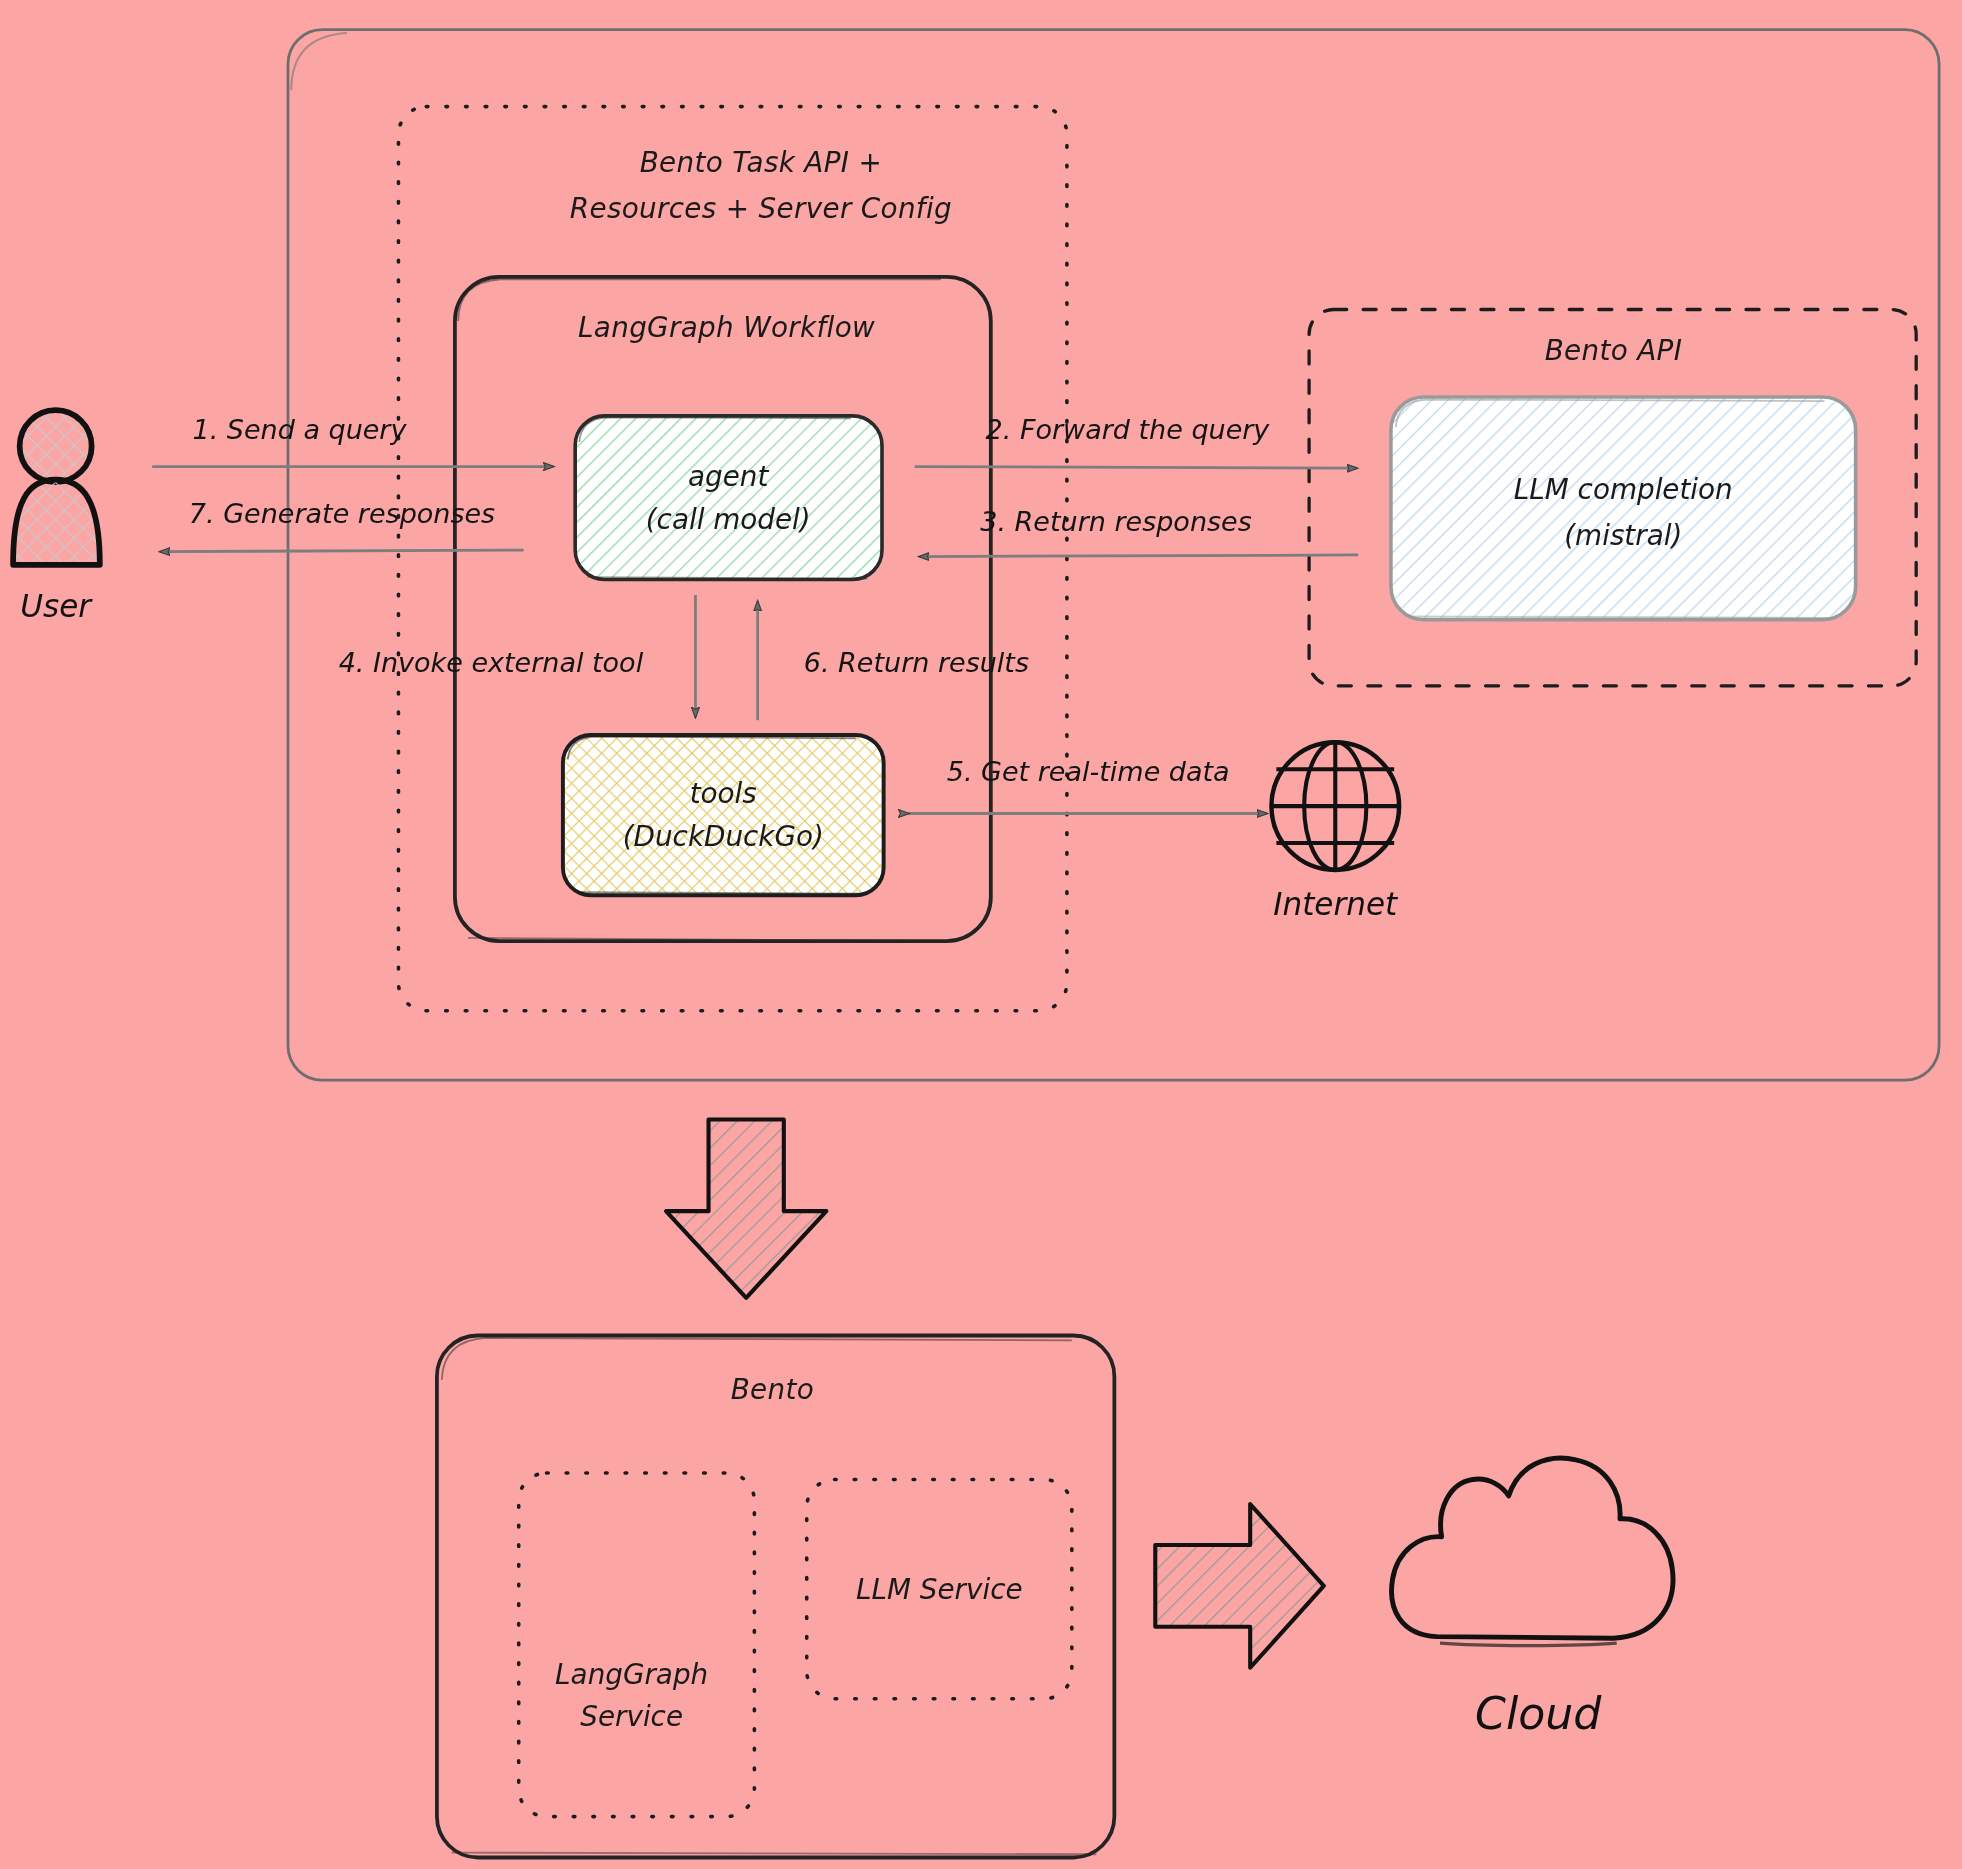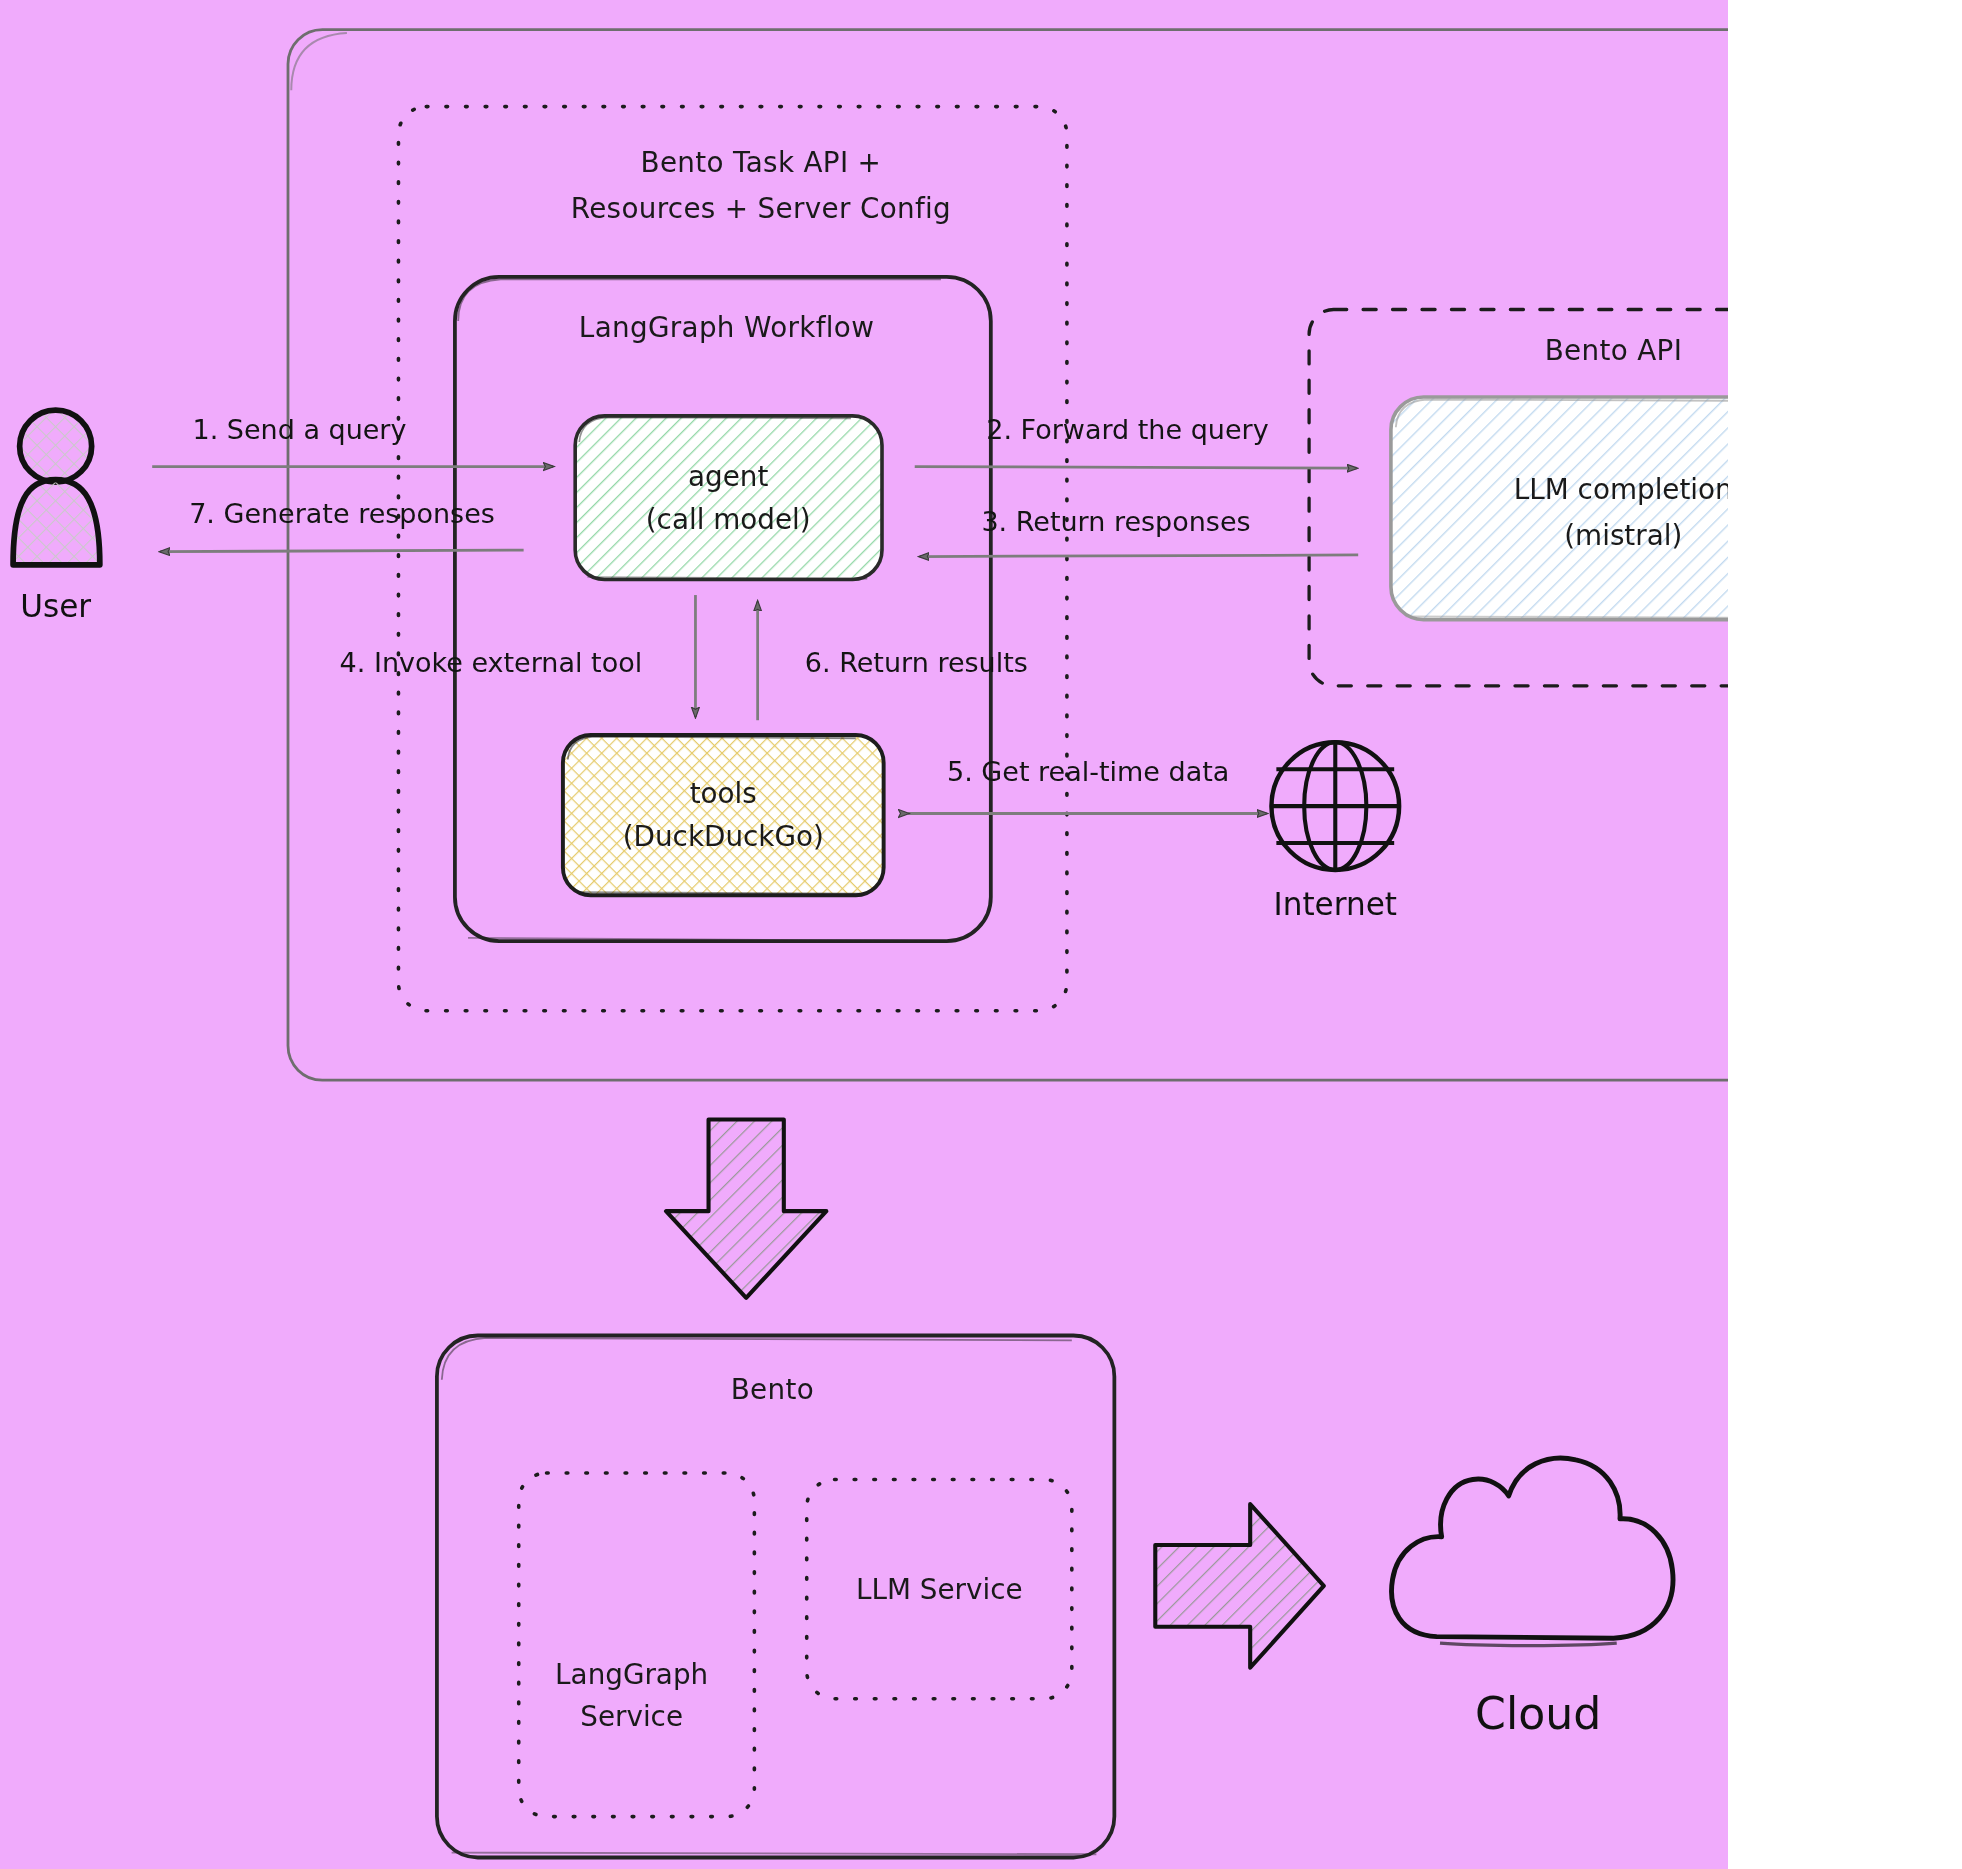--- a/index.html
+++ b/index.html
@@ -2,25 +2,26 @@
 <html style="font-size:13px"><head>
 <meta charset="utf-8">
 <style>
   html, body {
     margin: 0;
     padding: 0;
     background: #ffffff;
   }
   #canvas {
     position: relative;
-    width: 1728px;
+    width: 1962px;
     height: 1870px;
-    background: #f0abfc;
+    background: #fca5a5;
     font-family: "DejaVu Sans", sans-serif;
     overflow: hidden;
+    font-style: italic;
   }
   #diagram-svg {
     position: absolute;
     top: 0;
     left: 0;
     width: 1962px;
     height: 1870px;
   }
   .hand-text {
     font-family: "DejaVu Sans", sans-serif;

